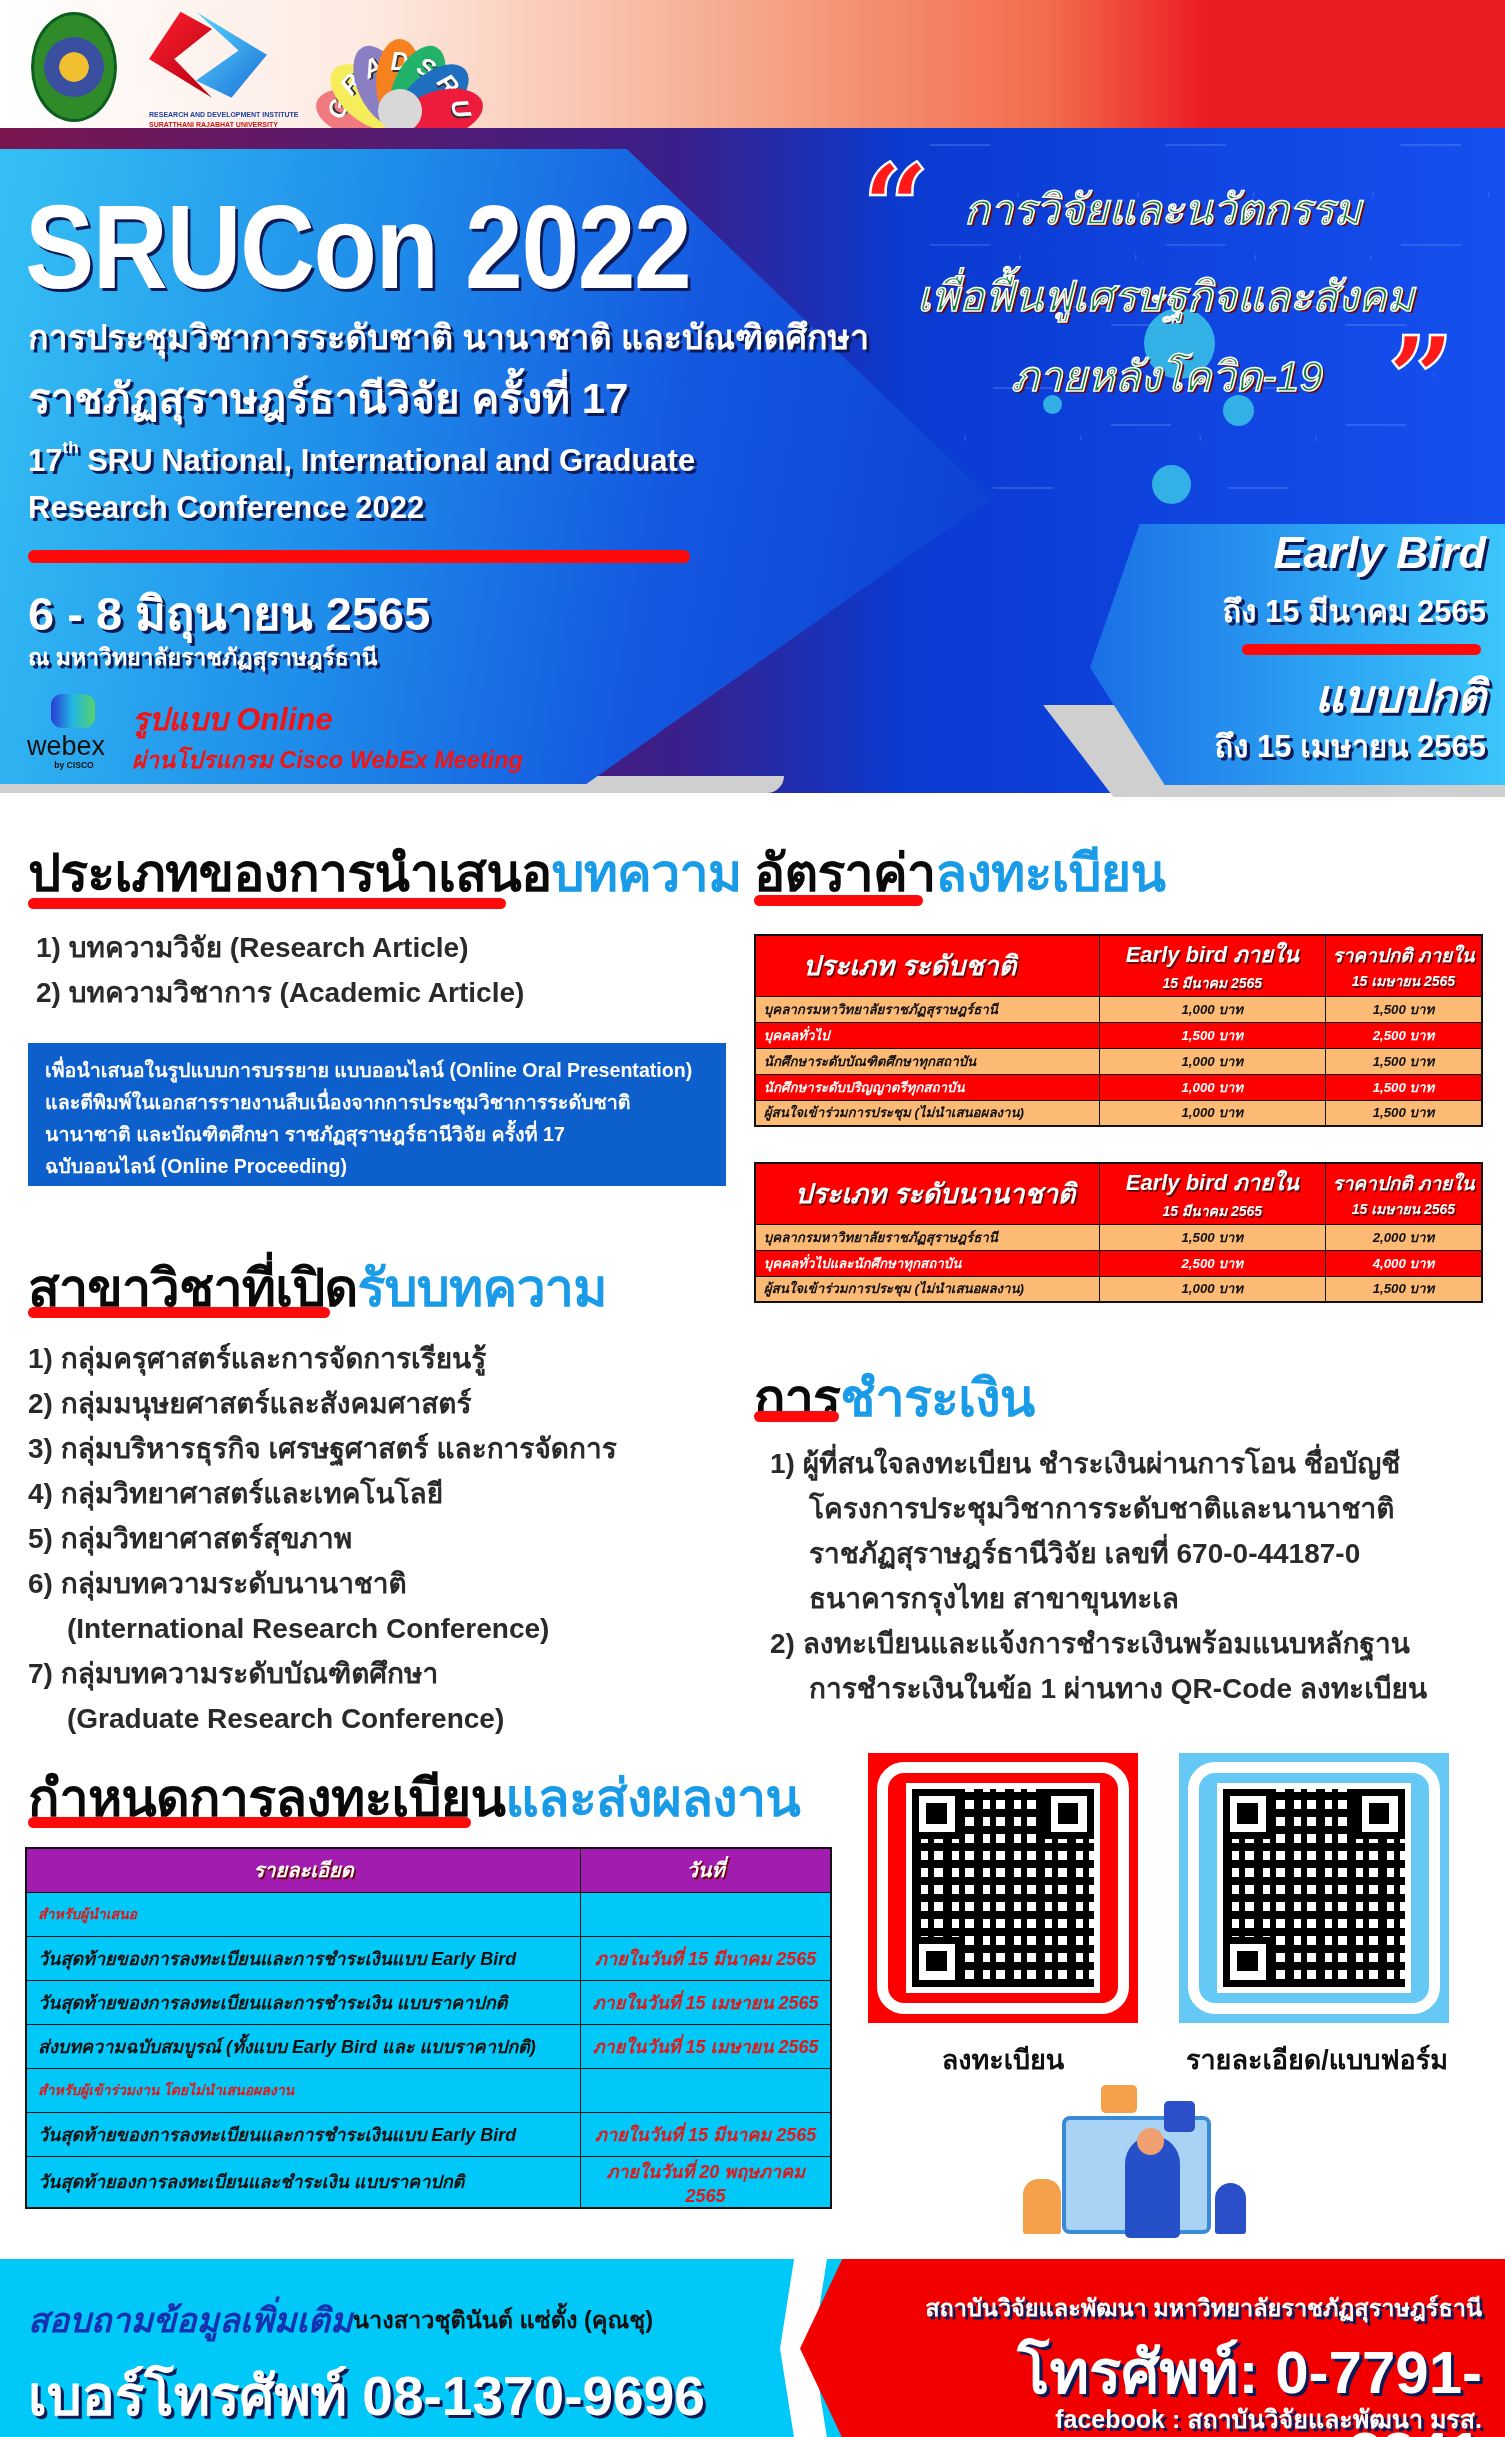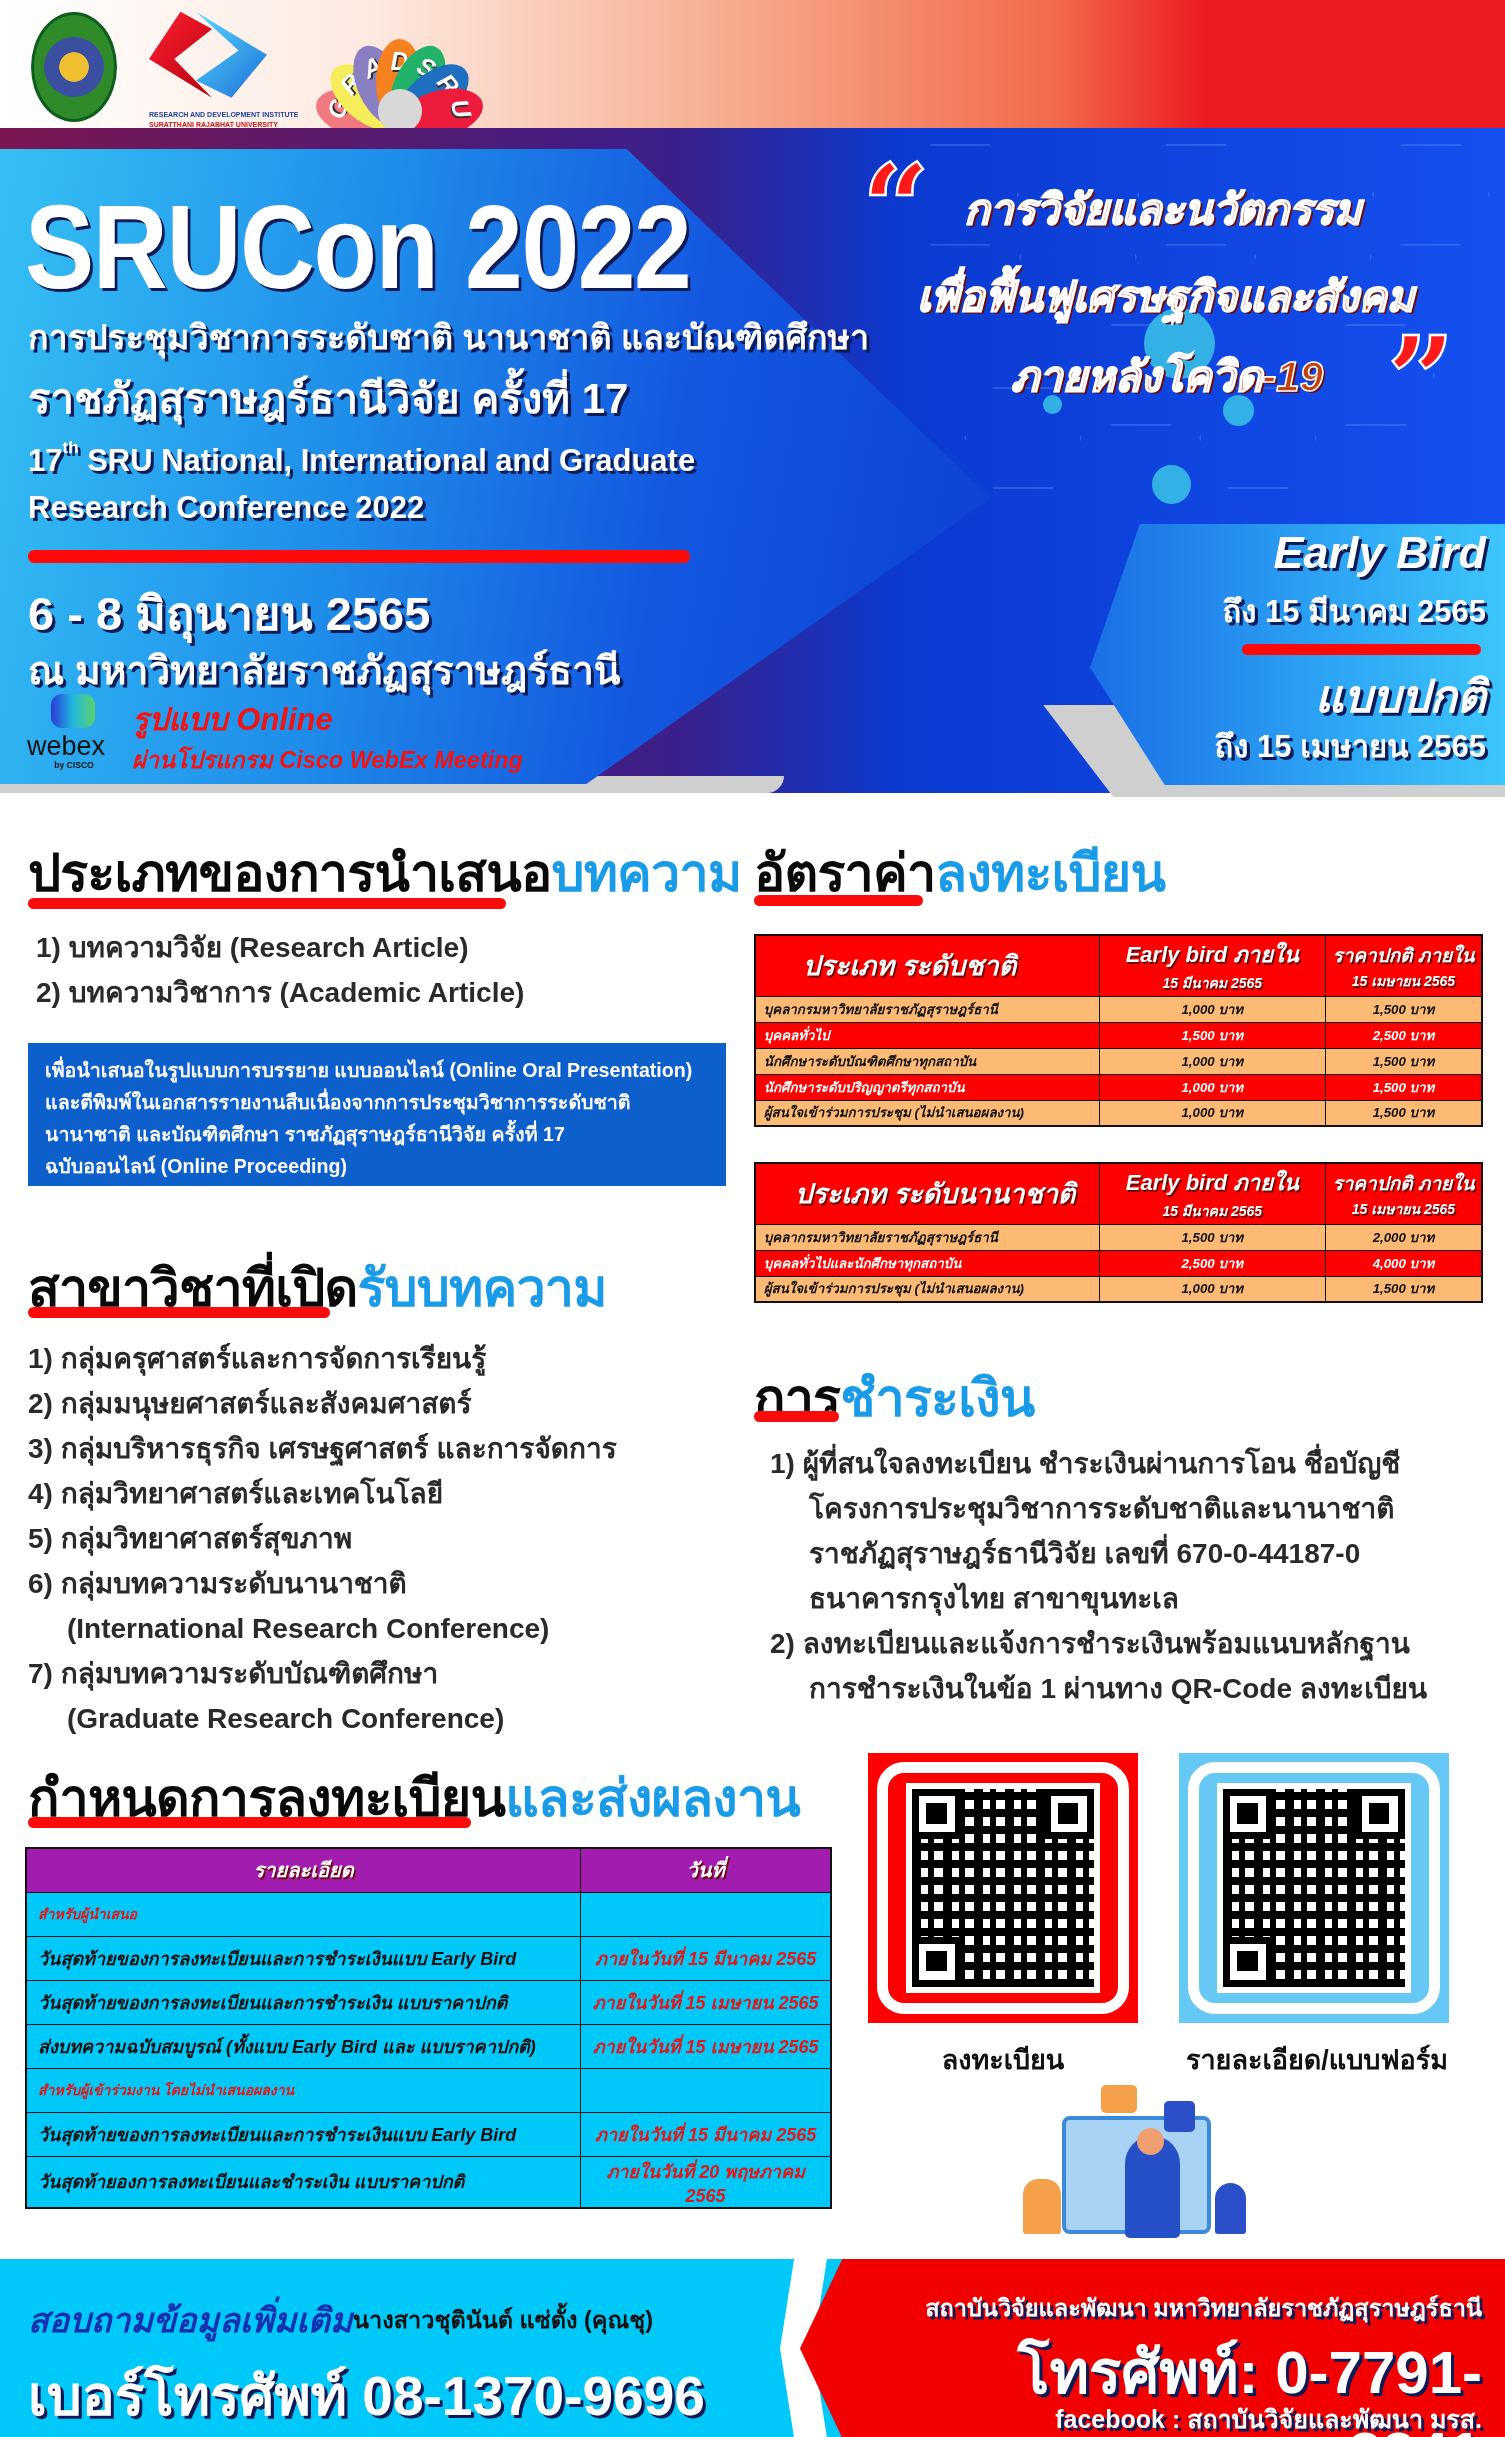--- a/index.html
+++ b/index.html
@@ -17,28 +17,28 @@
 #ebpanel{left:1090px;top:524px;width:415px;height:261px;background:linear-gradient(90deg,#1a6fe6 0%,#2ea6f4 60%,#3cc6fb 100%);clip-path:polygon(12% 0,100% 0,100% 100%,18% 100%,0 55%);border-radius:31px 0 0 31px}
 .wt{color:#fff;text-shadow:3.1px 3.1px 0 #0c1b55}
 #title{left:25px;top:179px;font-size:118px;font-weight:700;letter-spacing:-1.6px;transform:scaleX(.88);transform-origin:left}
 #subth1{left:28px;top:310px;font-size:34px;font-weight:700}
 #subth2{left:28px;top:365px;font-size:42px;font-weight:700}
 #subEn1{left:28px;top:443px;font-size:31px;font-weight:700}
 #subEn1 sup{font-size:17px;vertical-align:top;position:relative;top:-4.7px}
 #subEn2{left:28px;top:490px;font-size:31px;font-weight:700}
 #redline1{left:28px;top:550px;width:662px;height:12.5px;background:#ff0a0a;border-radius:6.3px}
 #dates{left:28px;top:576px;font-size:47px;font-weight:700}
-#venue{left:28px;top:639px;font-size:39px;font-weight:700}
+#venue{left:28px;top:639px;font-size:23px;font-weight:700}
 #webex{left:27px;top:694px;width:94px;height:86px}
 #webex .wlogo{width:44px;height:34px;margin:0 0 0 23.5px;border-radius:11px;background:linear-gradient(90deg,#2b3bd8,#21b8e0,#5ad06a)}
 #webex .wname{font-size:27px;color:#111;font-weight:400;line-height:27px;margin-top:4.7px}
 #webex .wby{font-size:8.6px;color:#111;text-align:center;font-weight:700}
 #online1{left:132px;top:694px;font-size:31px;font-weight:700;font-style:italic;color:#f01414}
 #online2{left:132px;top:741px;font-size:23.5px;font-weight:700;font-style:italic;color:#f01414}
-.quoteline{position:absolute;color:#c2410c;font-weight:700;font-style:italic;-webkit-text-stroke:1.6px #fff;text-shadow:2.4px 2.4px 0 #6b0b0b;white-space:nowrap}
+.quoteline{position:absolute;color:#15803d;font-weight:400;font-style:italic;-webkit-text-stroke:1.6px #fff;text-shadow:2.4px 2.4px 0 #6b0b0b;white-space:nowrap}
 #q1{left:964px;top:176px;font-size:42px}
 #q2{left:917px;top:263px;font-size:42px}
 #q3{left:1011px;top:343px;font-size:42px}
 .qmark{position:absolute;color:#ff1a1a;font-size:118px;font-weight:700;font-family:"DejaVu Serif",serif;-webkit-text-stroke:2.4px #fff;line-height:1}
 #qopen{left:862px;top:149px}
 #qclose{left:1387px;top:321px}
 #eb1{left:1176px;top:527px;width:310px;text-align:right;font-size:45px;font-weight:700;font-style:italic}
 #eb2{left:1137px;top:586px;width:349px;text-align:right;font-size:31px;font-weight:700}
 #redline2{left:1242px;top:644px;width:239px;height:11px;background:#ff0a0a;border-radius:5.5px}
 #eb3{left:1176px;top:660px;width:310px;text-align:right;font-size:45px;font-weight:700;font-style:italic}

